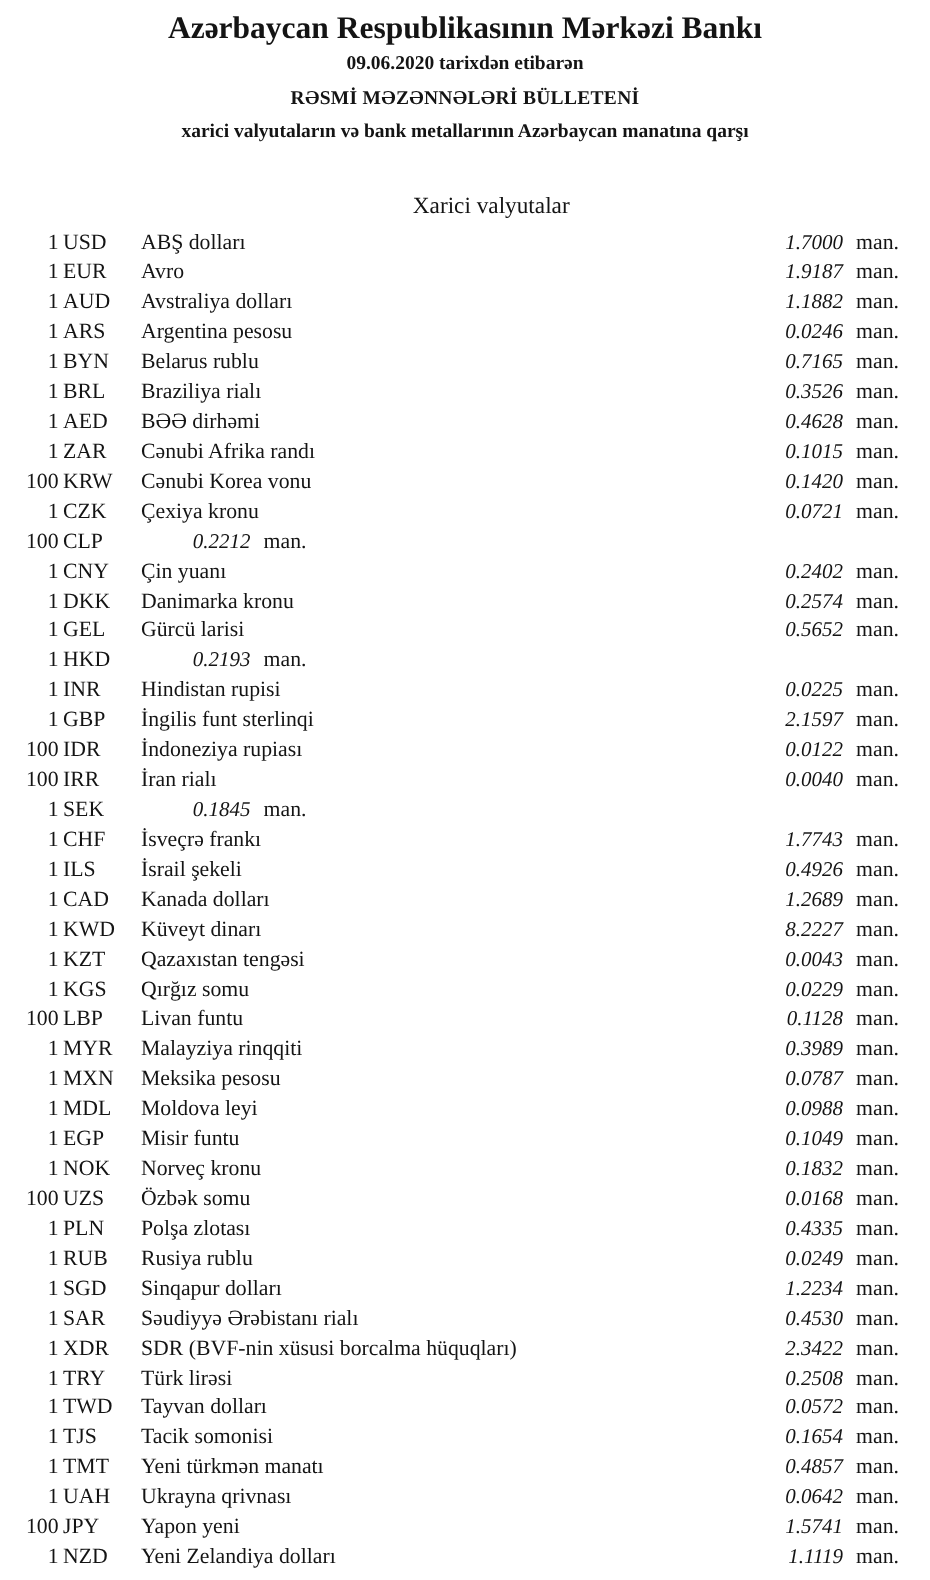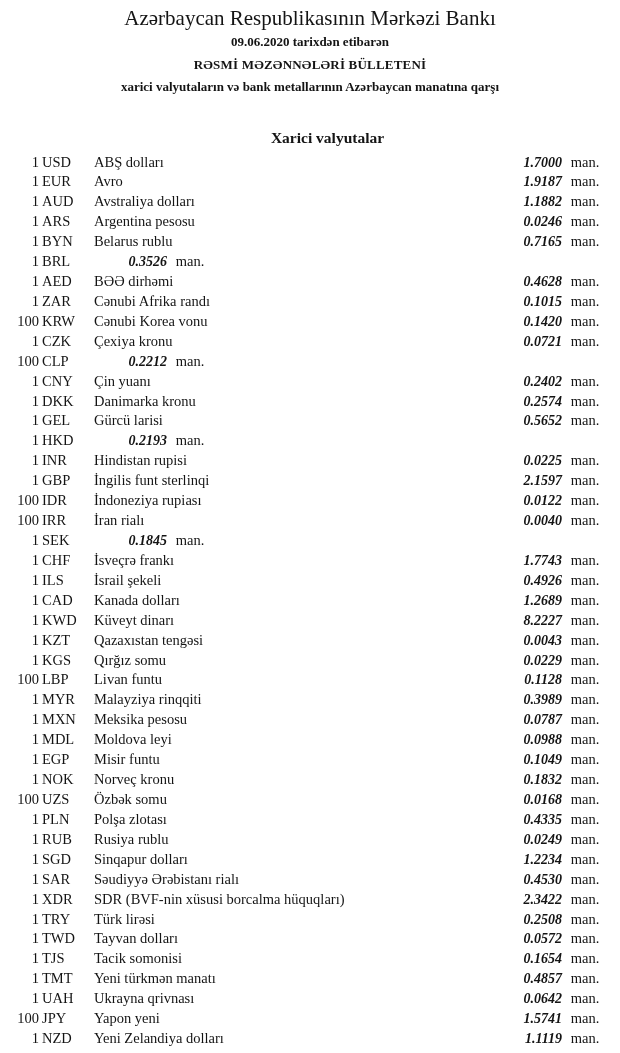--- a/index.html
+++ b/index.html
@@ -15,34 +15,34 @@
     color: #141414;
     font-family: "Liberation Serif", "DejaVu Serif", serif;
     overflow: hidden;
     box-sizing: border-box;
     padding-top: 6px;
   }
   .header { text-align: center; }
   .bank-name {
     font-size: 21px;
     line-height: 25px;
-    font-weight: normal;
+    font-weight: bold;
     margin: 0;
   }
   .hline {
     font-size: 13px;
     line-height: 22.5px;
     font-weight: bold;
     margin: 0;
   }
   .bulletin-title { letter-spacing: 0.2px; }
   .section-title {
     font-size: 15.5px;
     line-height: 20px;
-    font-weight: bold;
+    font-weight: normal;
     text-align: center;
     margin: 29px 0 0 0;
     padding-left: 35px;
   }
   .rates-table {
     margin-top: 5px;
     padding-right: 12px;
   }
   .rate-row {
     display: flex;
@@ -51,21 +51,21 @@
     line-height: 19.93px;
     font-size: 14.5px;
     white-space: nowrap;
   }
   .qty   { width: 39px;  text-align: right; flex: none; }
   .code  { width: 47px;  text-align: left; margin-left: 3px; flex: none; }
   .name  { flex: 1; padding-left: 5px; overflow: hidden; }
   .rate  {
     width: 78px;
     text-align: right;
-    font-weight: bold;
+    font-weight: normal;
     font-style: italic;
     font-size: 14px;
     flex: none;
   }
   .unit  { width: 46px; text-align: center; flex: none; }
 </style>
 </head>
 <body>
 
 <div class="page">
@@ -116,20 +116,21 @@
     <span class="qty">1</span>
     <span class="code">BYN</span>
     <span class="name">Belarus rublu</span>
     <span class="rate">0.7165</span>
     <span class="unit">man.</span>
   </div>
 
   <div class="rate-row">
     <span class="qty">1</span>
     <span class="code">BRL</span>
+    <span class="name">Braziliya rialı</span>
     <span class="rate">0.3526</span>
     <span class="unit">man.</span>
   </div>
 
   <div class="rate-row">
     <span class="qty">1</span>
     <span class="code">AED</span>
     <span class="name">BƏƏ dirhəmi</span>
     <span class="rate">0.4628</span>
     <span class="unit">man.</span>

